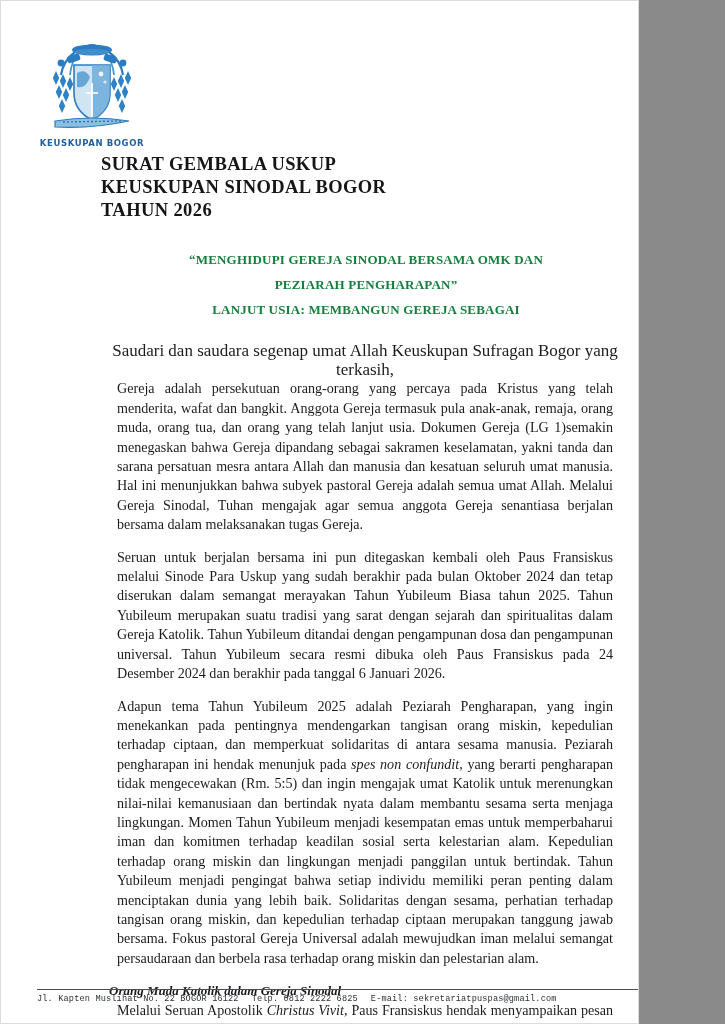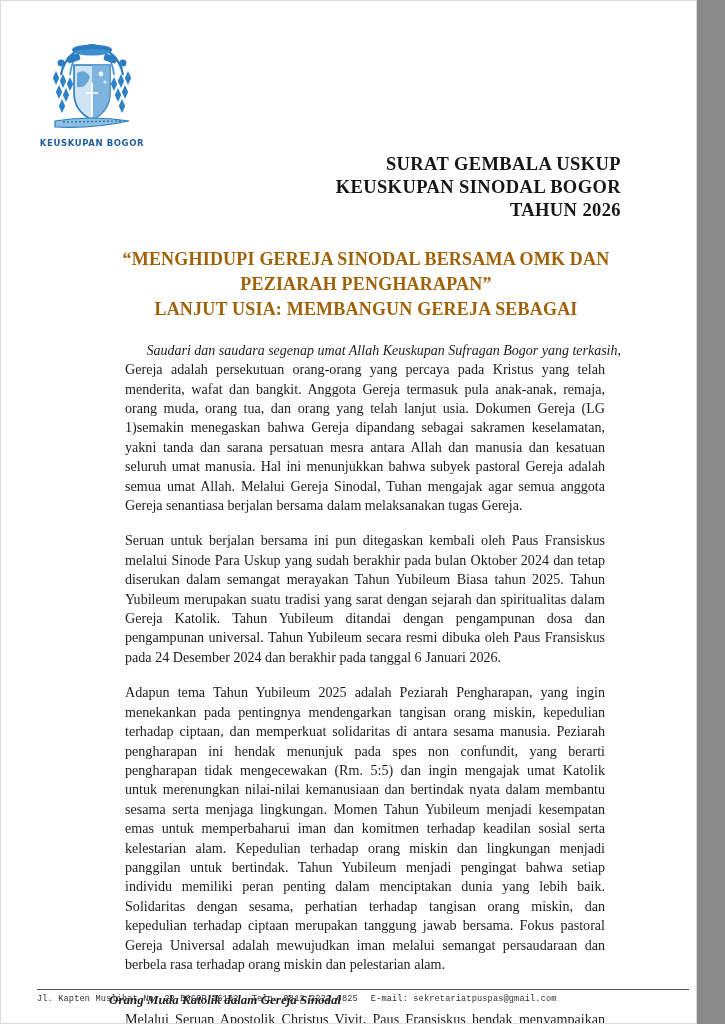--- a/index.html
+++ b/index.html
@@ -2,21 +2,21 @@
 <html><head>
 <meta charset="utf-8">
 <style>
   html, body {
     margin: 0;
     padding: 0;
     background: #8a8a8a;
   }
   .page {
     position: relative;
-    width: 697px;
+    width: 639px;
     height: 1024px;
     background: #ffffff;
     box-sizing: border-box;
     border: 1px solid #d9dde2;
     overflow: hidden;
     font-family: "Liberation Serif", "DejaVu Serif", serif;
     color: #1c1c1c;
   }
 
   
@@ -39,83 +39,82 @@
     font-weight: 700;
     letter-spacing: 0.6px;
     color: #1f5f9e;
     margin-top: 1px;
     white-space: nowrap;
   }
 
   
   .title-block {
     position: absolute;
-    left: 110px;
+    left: 100px;
     top: 152px;
     width: 510px;
-    text-align: right;
+    text-align: left;
   }
   .title-line {
     font-family: "Liberation Serif", "DejaVu Serif", serif;
     font-weight: 700;
     font-size: 18.5px;
     letter-spacing: 0.4px;
     line-height: 23px;
     color: #161616;
     white-space: nowrap;
   }
   .theme-block {
     position: absolute;
     left: 95px;
     top: 246px;
     width: 540px;
     text-align: center;
   }
   .theme-line {
     font-family: "Liberation Serif", "DejaVu Serif", serif;
     font-weight: 700;
-    font-size: 18px;
+    font-size: 13px;
     letter-spacing: 0.2px;
     line-height: 25px;
-    color: #a16207;
+    color: #15803d;
     white-space: nowrap;
   }
 
   
   .body-area {
     position: absolute;
     left: 108px;
     top: 340px;
     width: 512px;
   }
   .salutation {
-    font-style: italic;
-    font-size: 14px;
+    font-size: 17px;
     line-height: 19.2px;
     margin: 0 0 0 0;
-    text-align: right;
+    text-align: center;
   }
   .para {
     font-size: 14.1px;
     line-height: 19.4px;
     text-align: justify;
     text-justify: inter-word;
-    margin: 16px;
+    margin: 8px;
   }
   .para + .para { margin-top: 13px; }
   .para.tight { margin-top: 0; }
   .sec-head {
     font-size: 13px;
     line-height: 19.4px;
     font-weight: 700;
     font-style: italic;
     margin: 13px 0 0 0;
     text-align: left;
   }
-  .it { }
+  .it { font-style: italic; }
   .bi { font-style: italic; font-weight: 700; }
 
   
   .footer-rule {
     position: absolute;
     left: 36px;
     top: 988px;
     width: 652px;
     height: 1px;
     background: #4a4f55;

